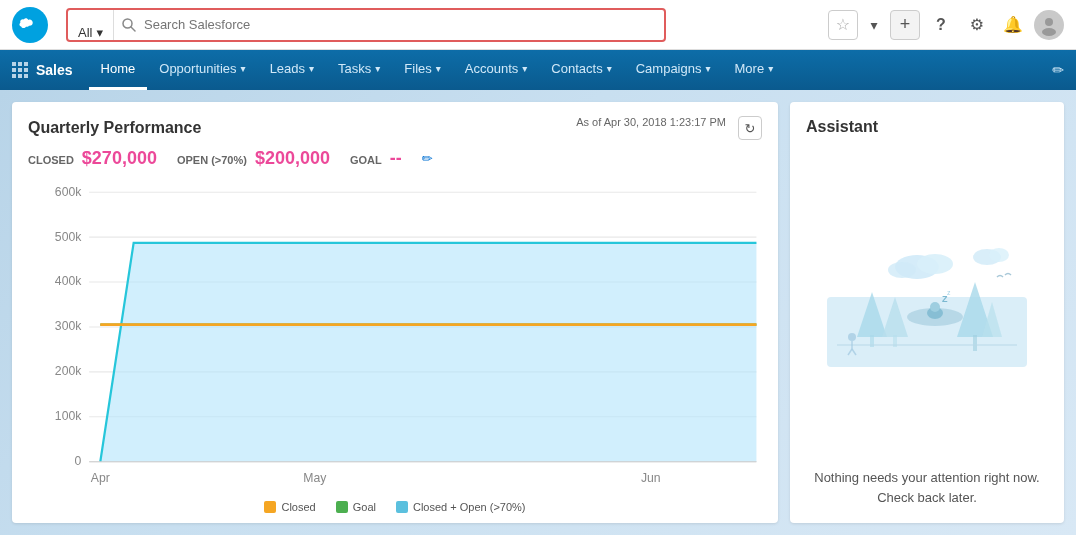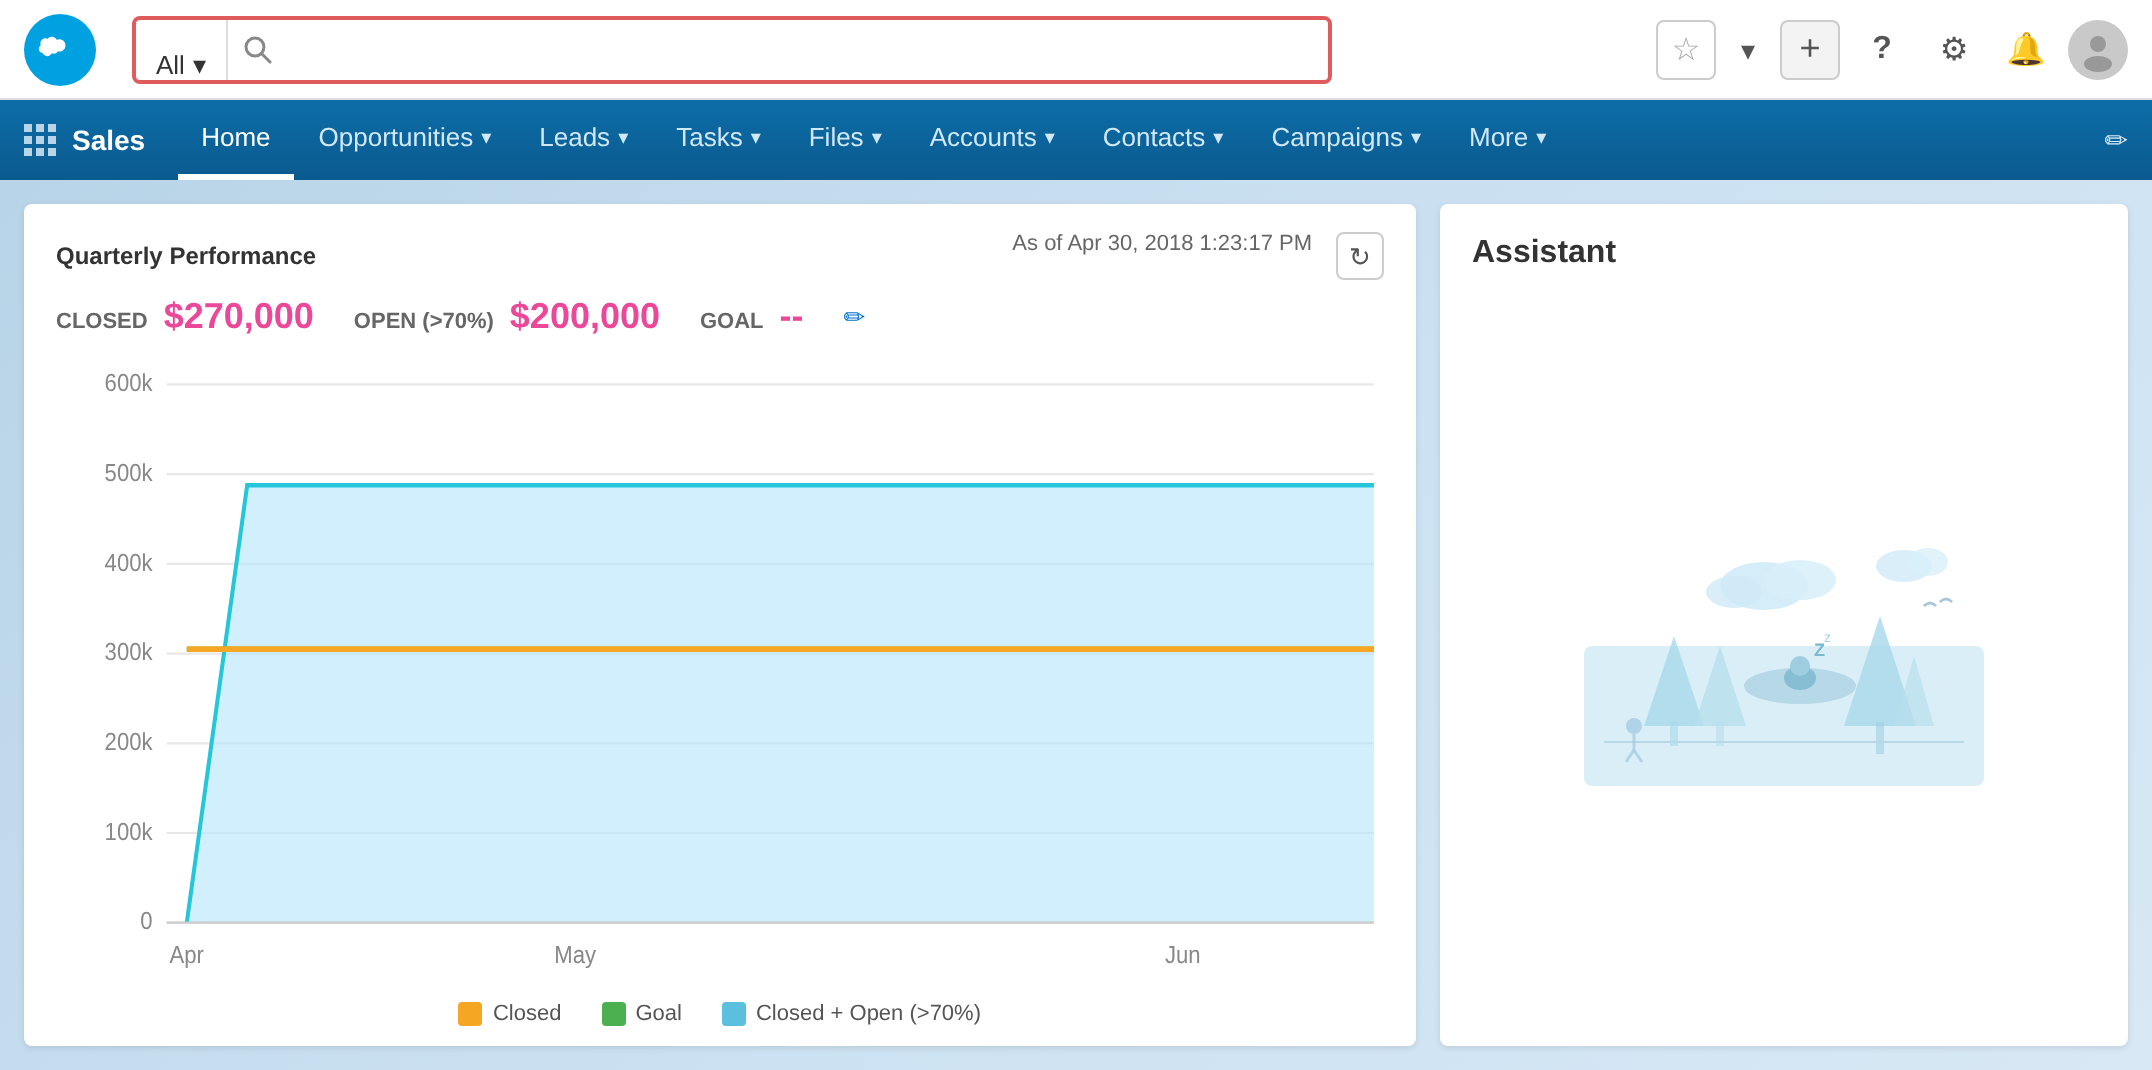--- a/index.html
+++ b/index.html
@@ -145,21 +145,21 @@
       padding: 14px 16px 10px;
       box-shadow: 0 1px 3px rgba(0,0,0,0.1);
     }
     .chart-header {
       display: flex;
       align-items: center;
       justify-content: space-between;
       margin-bottom: 8px;
     }
     .chart-title {
-      font-size: 12px;
+      font-size: 16px;
       font-weight: bold;
       color: #333;
     }
     .chart-timestamp {
       font-size: 11px;
       color: #666;
       display: flex;
       align-items: flex-start;
       gap: 12px;
     }
@@ -206,21 +206,21 @@
     }
     .legend-dot {
       width: 12px; height: 12px;
       border-radius: 2px;
     }
 
     
     .assistant-card {
       background: #fff;
       border-radius: 4px;
-      width: 344px;
+      width: 274px;
       flex-shrink: 0;
       display: flex;
       flex-direction: column;
       padding: 16px;
       box-shadow: 0 1px 3px rgba(0,0,0,0.1);
     }
     .assistant-title {
       font-size: 16px;
       font-weight: bold;
       color: #333;
@@ -254,20 +254,21 @@
     <div class="search-all-btn">
       <span>All</span>
       <span>▾</span>
     </div>
     <div class="search-icon-wrap">
       <svg width="14" height="14" viewBox="0 0 14 14" fill="none">
         <circle cx="5.5" cy="5.5" r="4.5" stroke="#888" stroke-width="1.5"></circle>
         <line x1="9" y1="9" x2="13" y2="13" stroke="#888" stroke-width="1.5" stroke-linecap="round"></line>
       </svg>
     </div>
+    <input class="search-input" type="text" placeholder="Search Salesforce" style="">
   </div>
 
   <div class="top-bar-actions">
     <div class="icon-btn" style="font-size:16px; color:#aaa;">☆</div>
     <div class="icon-btn" style="border: none; width: 20px;">▾</div>
     <div class="icon-btn" style="font-size:18px; color:#555; background:#f3f3f3;">+</div>
     <div class="icon-btn no-border" style="font-size:16px; color:#555; font-weight:bold;">?</div>
     <div class="icon-btn no-border" style="font-size:16px; color:#555;">⚙</div>
     <div class="icon-btn no-border" style="font-size:16px; color:#555;">🔔</div>
     <div class="avatar-btn">
@@ -422,15 +423,16 @@
         <path d="M178 38 Q181 35 184 38" stroke="#a8c8d8" stroke-width="1.5" fill="none"></path>
 
         <line x1="10" y1="108" x2="190" y2="108" stroke="#b8d8e8" stroke-width="1"></line>
 
         <circle cx="25" cy="100" r="4" fill="#a0c8e0" opacity="0.7"></circle>
         <line x1="25" y1="104" x2="25" y2="112" stroke="#a0c8e0" stroke-width="1.5" opacity="0.7"></line>
         <line x1="25" y1="112" x2="21" y2="118" stroke="#a0c8e0" stroke-width="1.5" opacity="0.7"></line>
         <line x1="25" y1="112" x2="29" y2="118" stroke="#a0c8e0" stroke-width="1.5" opacity="0.7"></line>
       </svg>
     </div>
+    <div class="assistant-text">Nothing needs your attention right now. Check back later.</div>
   </div>
 
 </div>
 
 </body></html>

